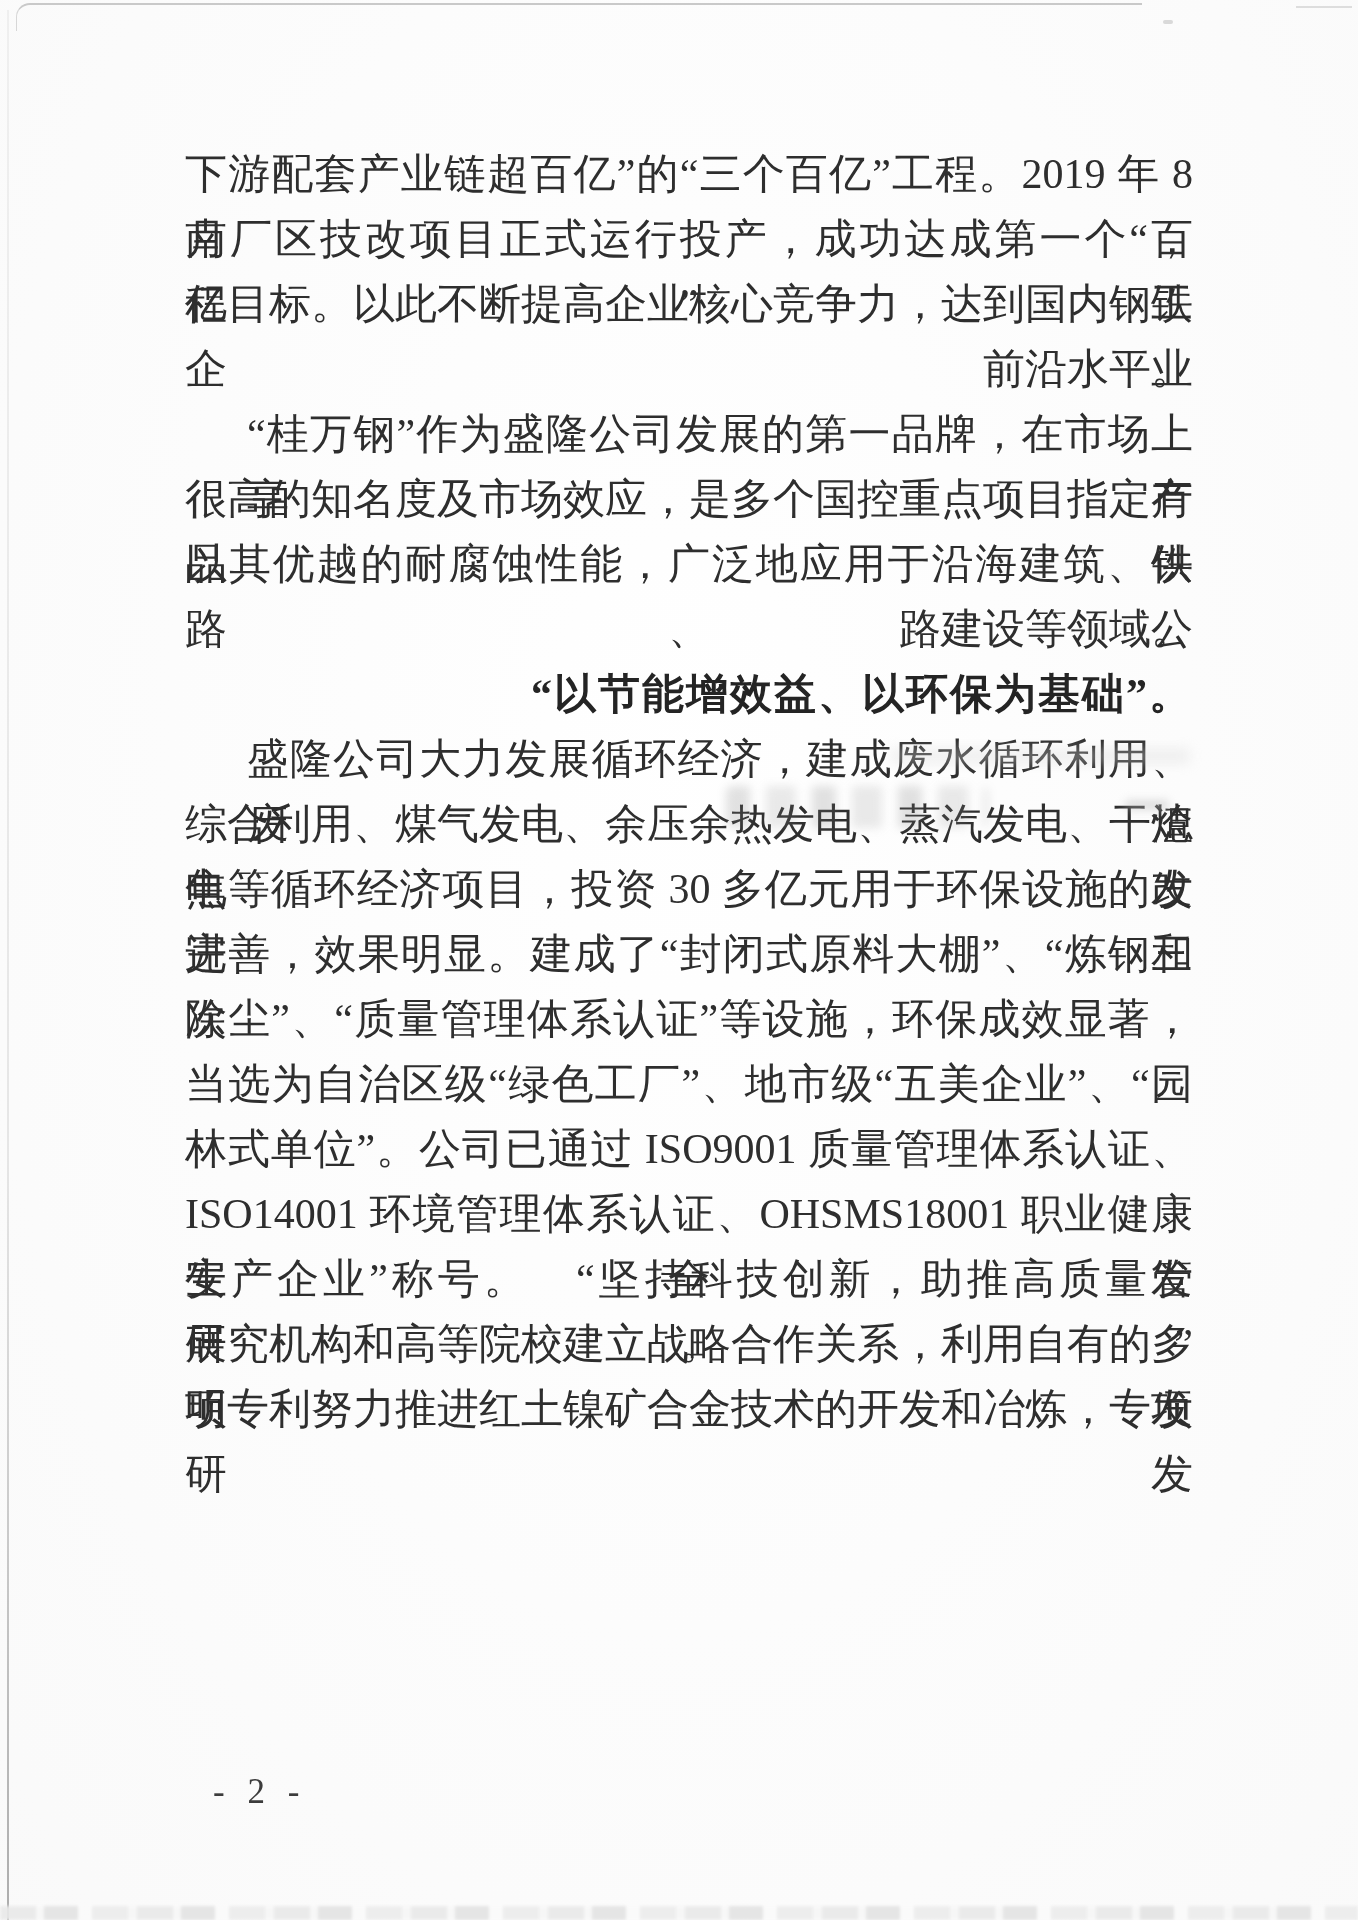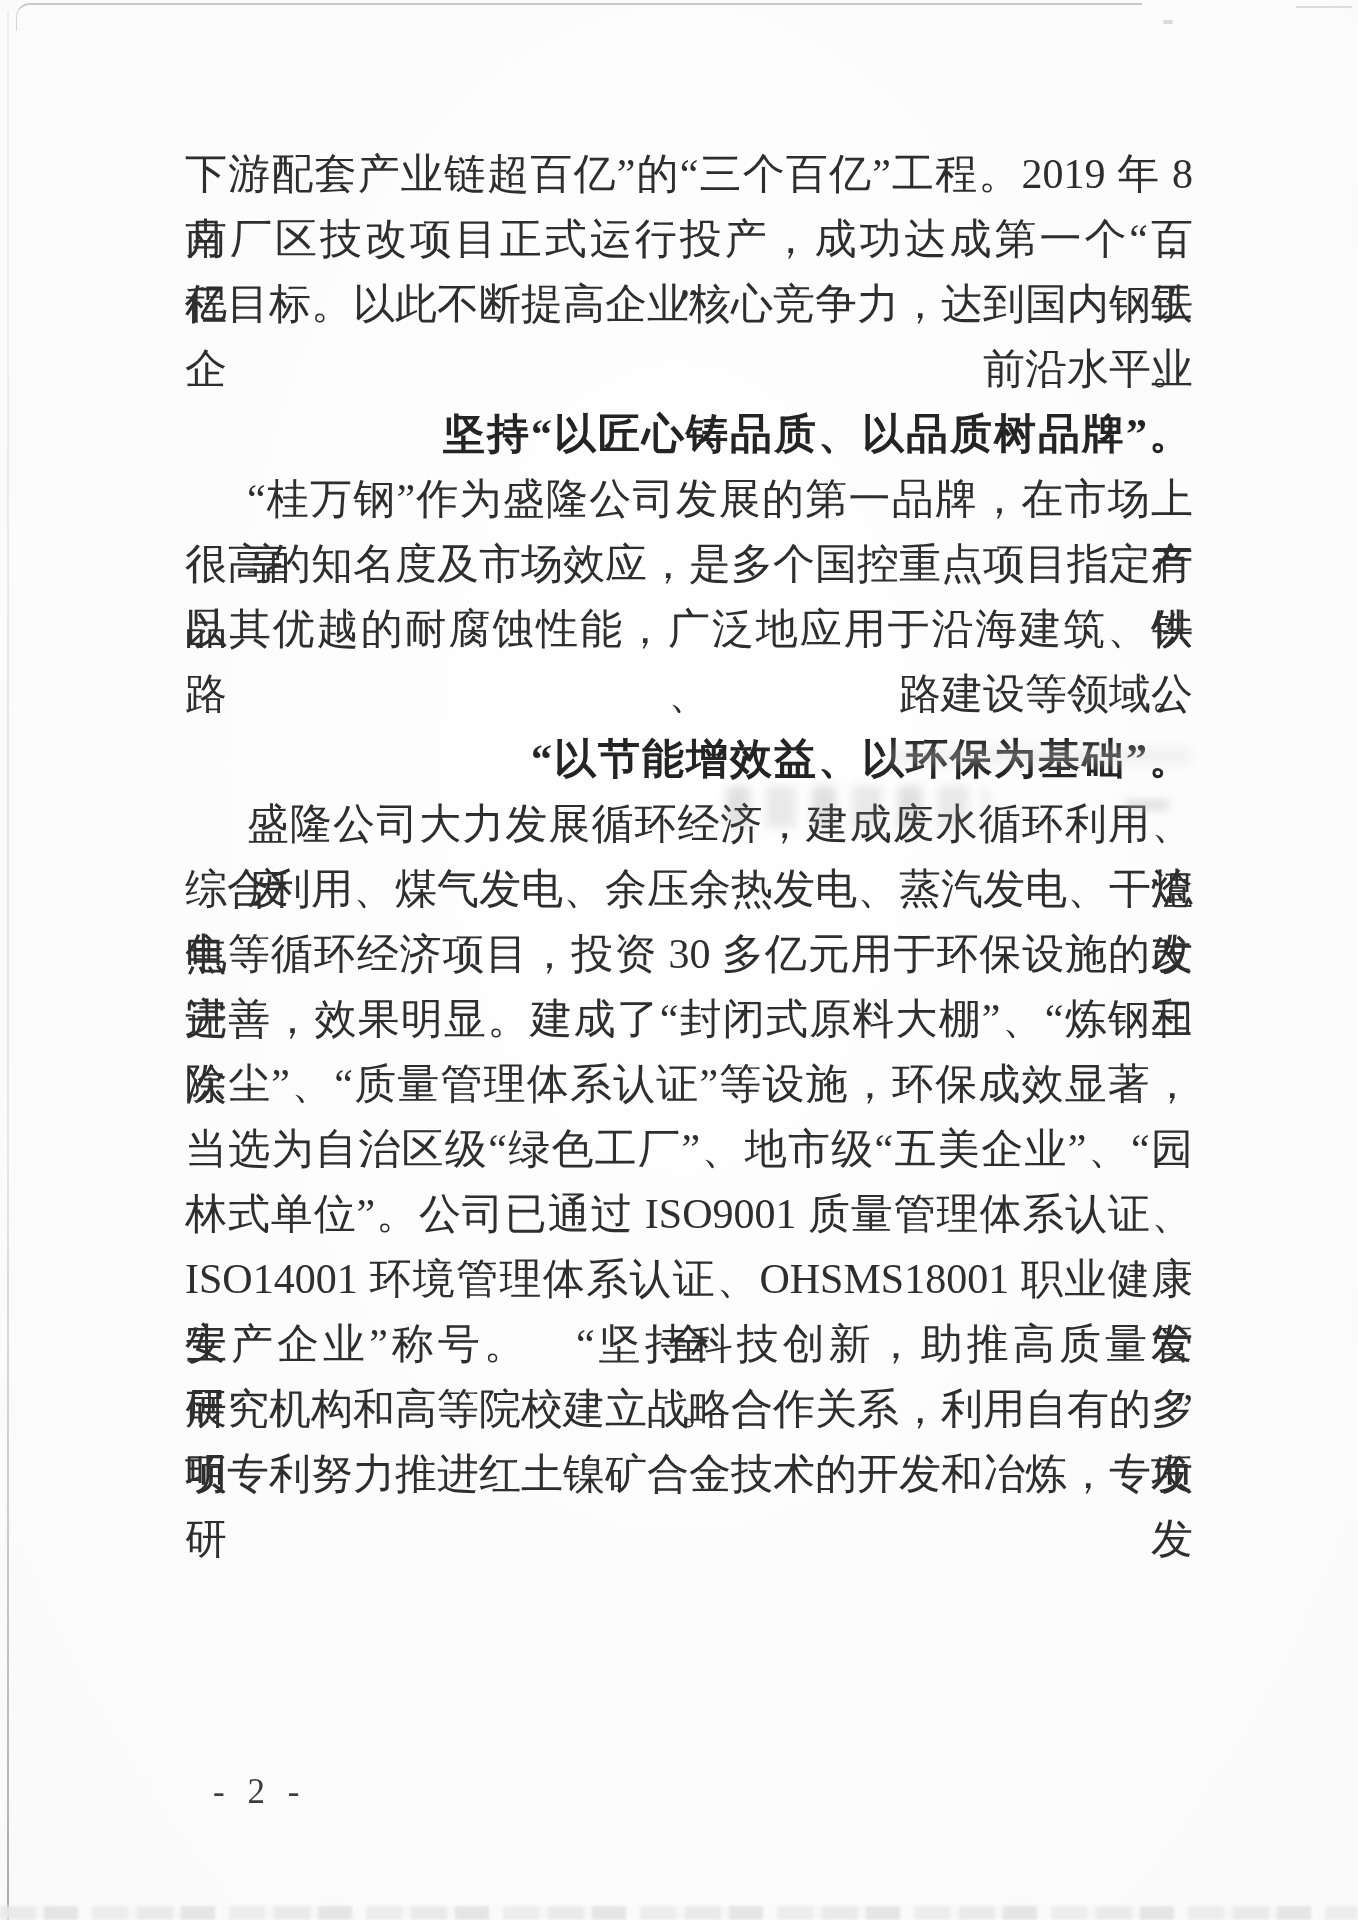--- a/index.html
+++ b/index.html
@@ -97,21 +97,20 @@
   <div class="scan-edge-top"></div>
   <div class="scan-edge-top-right"></div>
   <div class="scan-speck-a"></div>
   <div class="scan-edge-left"></div>
 
   <div class="text-block">
       <div class="line j">下游配套产业链超百亿”的“三个百亿”工程。2019 年 8 月，</div>
       <div class="line j">南厂区技改项目正式运行投产，成功达成第一个“百亿”工</div>
       <div class="line j">程目标。以此不断提高企业核心竞争力，达到国内钢铁企业</div>
       <div class="line">前沿水平。</div>
-      <div class="line ind b">坚持“以匠心铸品质、以品质树品牌”。</div>
       <div class="line j ind">“桂万钢”作为盛隆公司发展的第一品牌，在市场上享有</div>
       <div class="line j">很高的知名度及市场效应，是多个国控重点项目指定产品供</div>
       <div class="line j">以其优越的耐腐蚀性能，广泛地应用于沿海建筑、铁路、公</div>
       <div class="line">路建设等领域。</div>
       <div class="line ind b">“以节能增效益、以环保为基础”。</div>
       <div class="line j ind">盛隆公司大力发展循环经济，建成废水循环利用、废渣</div>
       <div class="line j">综合利用、煤气发电、余压余热发电、蒸汽发电、干熄焦发</div>
       <div class="line j">电等循环经济项目，投资 30 多亿元用于环保设施的改进和</div>
       <div class="line j">完善，效果明显。建成了“封闭式原料大棚”、“炼钢三次</div>
       <div class="line j">除尘”、“质量管理体系认证”等设施，环保成效显著，</div>

